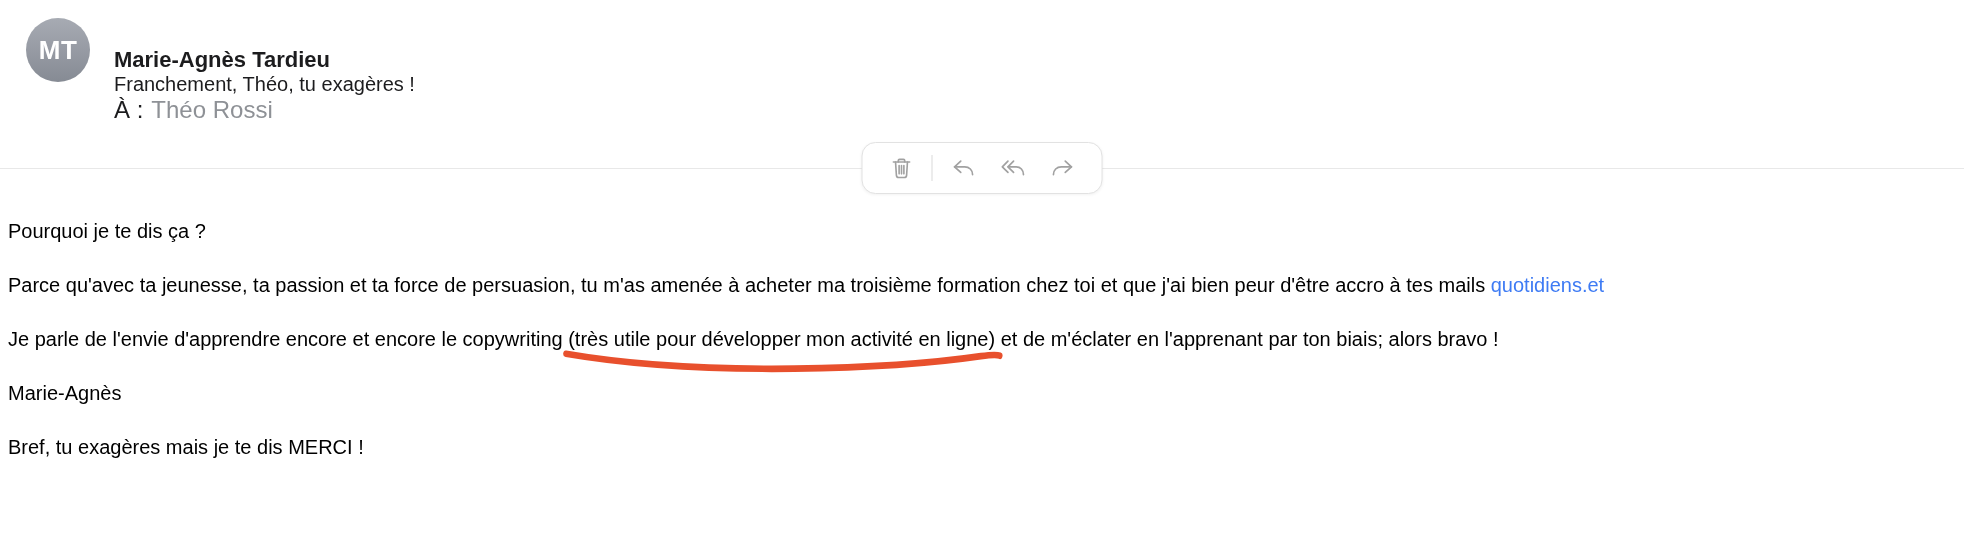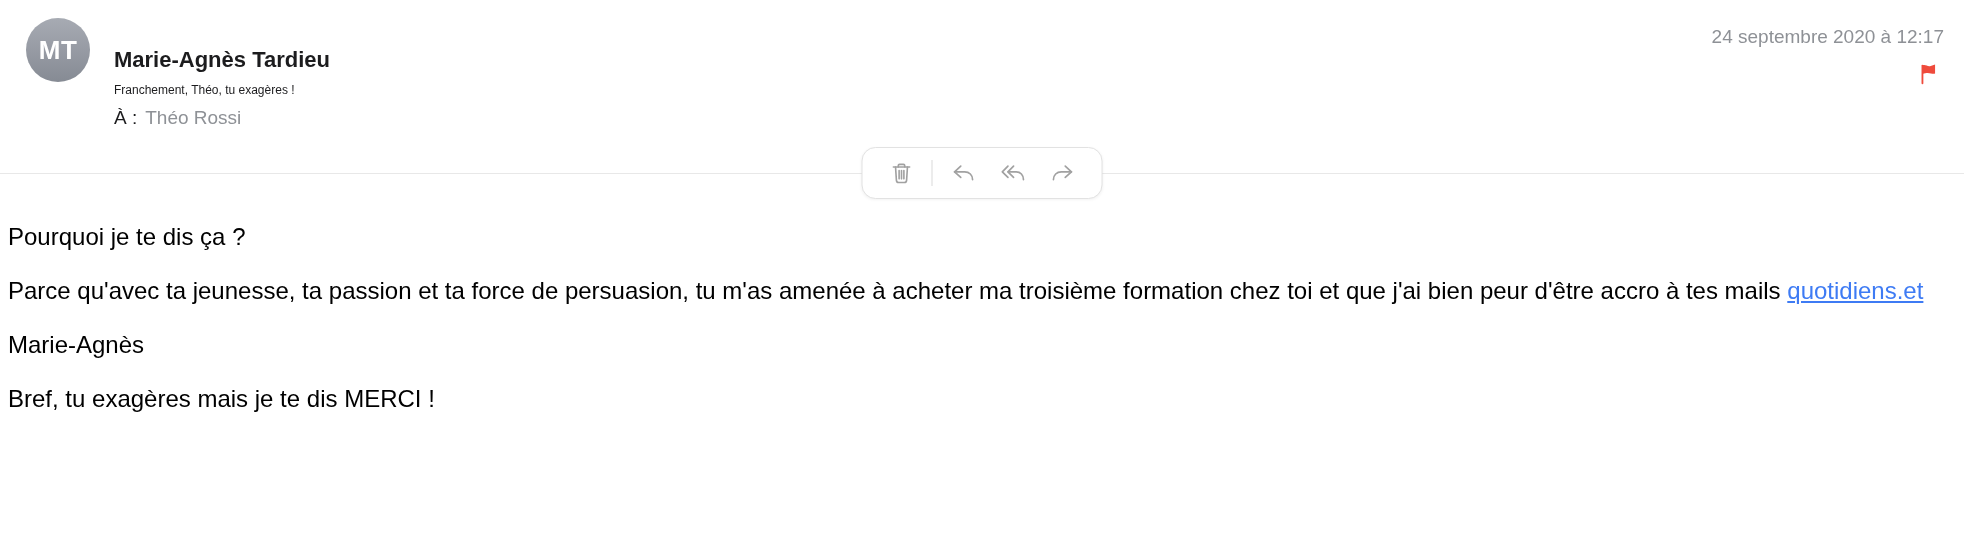--- a/index.html
+++ b/index.html
@@ -16,22 +16,22 @@
   .header { display: flex; align-items: flex-start; padding: 18px 20px 0 26px; }
   .avatar {
     width: 64px; height: 64px; border-radius: 50%;
     background: linear-gradient(180deg, #a7abb3 0%, #868b94 100%);
     display: flex; align-items: center; justify-content: center;
     flex: 0 0 auto;
   }
   .avatar span { color: #fff; font-size: 26px; font-weight: 700; letter-spacing: 0.5px; }
   .header-text { margin-left: 24px; padding-top: 2px; }
   .sender { font-size: 22px; font-weight: 700; color: #1c1c1e; margin-top: 27px; }
-  .subject { font-size: 12px; color: #1c1c1e; margin-top: 10px; }
-  .to-line { font-size: 19px; margin-top: 10px; }
+  .subject { font-size: 20px; color: #1c1c1e; margin-top: 0; }
+  .to-line { font-size: 24px; }
   .to-label { color: #1c1c1e; }
   .recipient { color: var(--muted, #8e9196); margin-left: 8px; }
   .header-right { margin-left: auto; text-align: right; }
   .date { font-size: 19px; color: var(--muted, #8e9196); margin-top: 8px; }
   .flag { margin-top: 13px; display: flex; justify-content: flex-end; padding-right: 2px; }
 
   
   .toolbar-row { position: relative; height: 58px; margin-top: 18px; }
   .divider-line { position: absolute; left: 0; right: 0; top: 26px; height: 1px; background: #e8e8e8; }
   .toolbar {
@@ -44,24 +44,24 @@
   .tb-btn {
     background: none; border: none; padding: 0; margin: 0;
     width: 50px; height: 50px;
     display: flex; align-items: center; justify-content: center;
     cursor: pointer;
   }
   .tb-btn svg { stroke: #a1a1a1; fill: none; stroke-width: 1.5; stroke-linecap: round; stroke-linejoin: round; }
   .tb-sep { width: 1px; height: 26px; background: #dadada; margin: 0 5px; }
 
   
-  .body { padding: 16px 8px 0 8px; font-size: 24px; line-height: 31px; }
+  .body { padding: 16px 8px 0 8px; font-size: 20px; line-height: 31px; }
   .body p { margin: 0 0 23px 0; }
   .nowrap { white-space: nowrap; }
-  a.link { color: var(--link, #3e7bf4); text-decoration: underline; cursor: pointer; }
+  a.link { color: var(--link, #3e7bf4); cursor: pointer; }
 
   .scribble-wrap { position: relative; display: inline; }
   .scribble {
     position: absolute; left: -6px; top: 21px;
     width: calc(100% + 14px); height: 23px;
     overflow: visible; pointer-events: none;
   }
   .scribble path { stroke: var(--scribble, #e8502d); stroke-width: 7; fill: none; stroke-linecap: round; }
 </style>
 </head>
@@ -71,29 +71,20 @@
 
   <header class="header">
     <div class="avatar">
       <span>MT</span>
     </div>
     <div class="header-text">
       <div class="sender">Marie-Agnès Tardieu</div>
       <div class="subject">Franchement, Théo, tu exagères !</div>
       <div class="to-line">
         <span class="to-label">À :</span><span class="recipient">Théo Rossi</span>
-      </div>
-    </div>
-    <div class="header-right">
-      <div class="date">24 septembre 2020 à 12:17</div>
-      <div class="flag">
-        <svg width="26" height="26" viewBox="0 0 24 24">
-          <path fill="var(--flag, #ef4b3c)" d="M6 4.2 C 8.6 2.6, 10.8 5.8, 13.6 4.6 L 17.6 3.2 L 17.6 11.6 C 14.8 12.8, 12.6 9.6, 6 12 Z"></path>
-          <rect x="5.1" y="3.4" width="1.7" height="18" rx="0.85" fill="var(--flag, #ef4b3c)"></rect>
-        </svg>
       </div>
     </div>
   </header>
 
   <div class="toolbar-row">
     <div class="divider-line"></div>
     <div class="toolbar">
       <button class="tb-btn">
         <svg width="26" height="26" viewBox="0 0 24 24">
           <path d="M4.5 6.5 H19.5"></path>
@@ -123,18 +114,21 @@
         </svg>
       </button>
     </div>
   </div>
 
   <main class="body">
     <p>Pourquoi je te dis ça ?</p>
 
     <p><span class="nowrap"><span>Parce qu'avec ta jeunesse, ta passion et ta force de persuasion, tu m'as amenée à acheter ma troisième formation chez toi et que j'ai bien peur d'être accro à tes mails </span><a class="link">quotidiens.et</a></span><br></p>
 
+    <p><span>Je parle de l'envie d'apprendre encore et encore le copywriting </span><span class="scribble-wrap"><span>(très utile pour développer mon activité en ligne)</span><svg class="scribble" viewBox="0 0 560 24" preserveAspectRatio="none">
+            <path d="M5 5 C 90 17, 190 21.5, 295 20.5 C 395 19.5, 478 14, 532 7.5 C 545 6, 552 5.5, 556 7"></path>
+          </svg></span><span> et de m'éclater en l'apprenant par ton biais; alors bravo !</span></p>
 
     <p>Marie-Agnès</p>
     <p>Bref, tu exagères mais je te dis MERCI !</p>
   </main>
 
 </div>
 
 </body></html>

